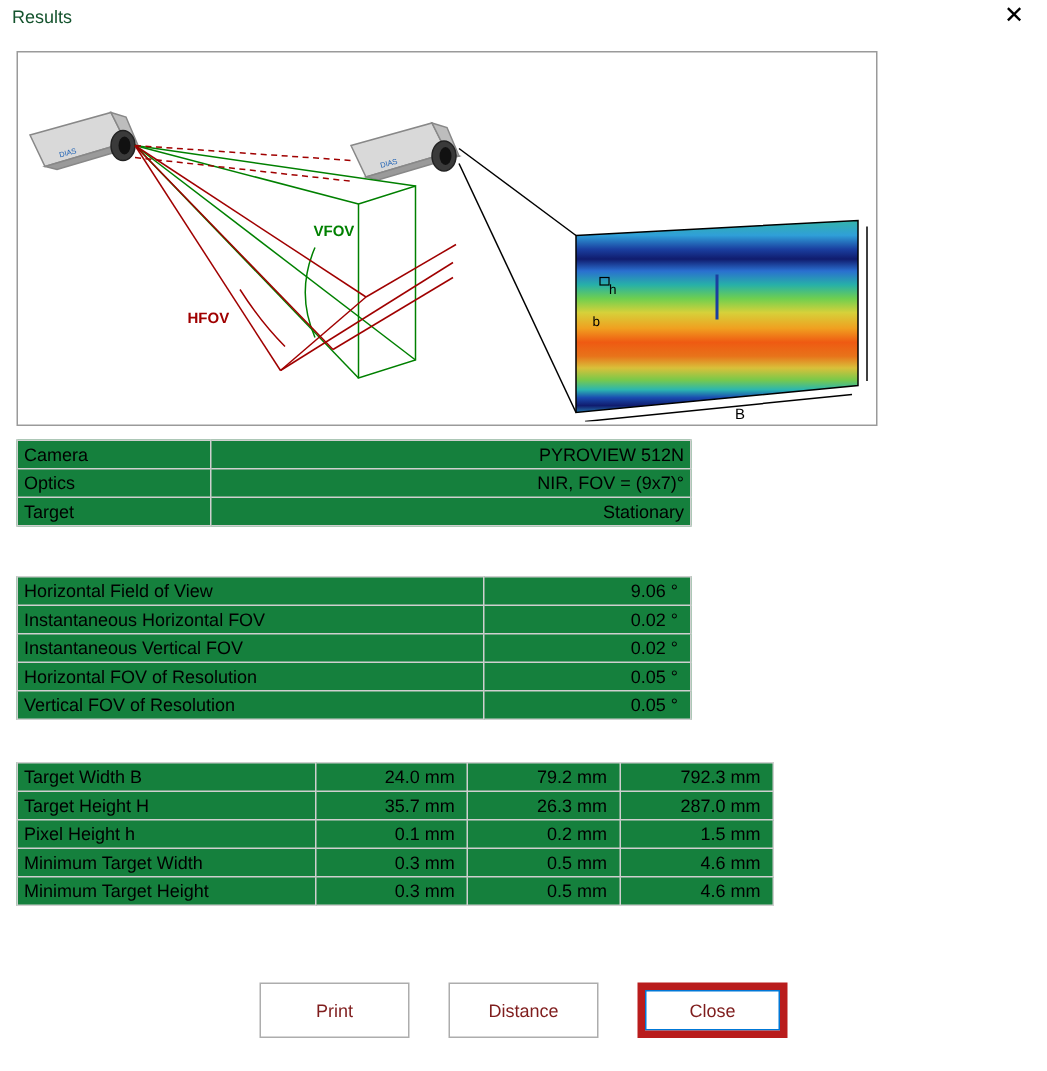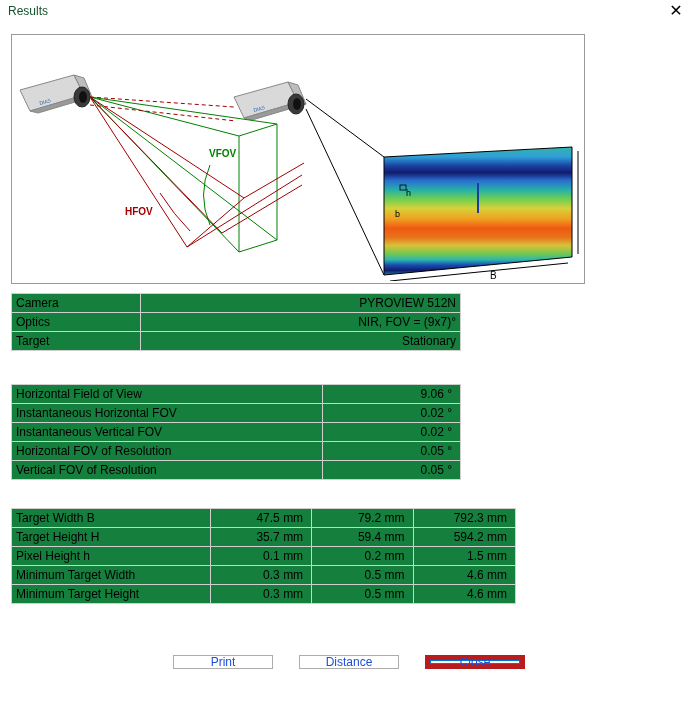--- a/index.html
+++ b/index.html
@@ -97,26 +97,26 @@
     position: absolute;
     left: 0;
     top: 655px;
     width: 698px;
     display: flex;
     justify-content: center;
     gap: 26px;
   }
   .btn {
     width: 100px;
-    height: 14px;
+    height: 37px;
     background: #ffffff;
     border: 1px solid #adadad;
     font-family: "Liberation Sans", sans-serif;
     font-size: 12px;
-    color: #1d4ed8;
+    color: #7f1d1d;
     cursor: pointer;
     display: flex;
     align-items: center;
     justify-content: center;
   }
   .btn.focused { border: 5px solid #b91c1c; box-shadow: inset 0 0 0 1px #0078d7; }
 
   svg text { font-family: "Liberation Sans", sans-serif; }
 </style>
 </head>
@@ -268,29 +268,29 @@
       <td class="lbl">Vertical FOV of Resolution</td>
       <td class="val-r">0.05 °</td>
     </tr>
   </tbody>
 </table>
 
 <table class="grid" id="distance-table">
   <tbody>
     <tr>
       <td class="lbl">Target Width B</td>
-      <td class="val-r">47.5 mm</td>
+      <td class="val-r">24.0 mm</td>
       <td class="val-r">79.2 mm</td>
       <td class="val-r">792.3 mm</td>
     </tr>
     <tr>
       <td class="lbl">Target Height H</td>
       <td class="val-r">35.7 mm</td>
-      <td class="val-r">59.4 mm</td>
-      <td class="val-r">594.2 mm</td>
+      <td class="val-r">26.3 mm</td>
+      <td class="val-r">287.0 mm</td>
     </tr>
     <tr>
       <td class="lbl">Pixel Height h</td>
       <td class="val-r">0.1 mm</td>
       <td class="val-r">0.2 mm</td>
       <td class="val-r">1.5 mm</td>
     </tr>
     <tr>
       <td class="lbl">Minimum Target Width</td>
       <td class="val-r">0.3 mm</td>

